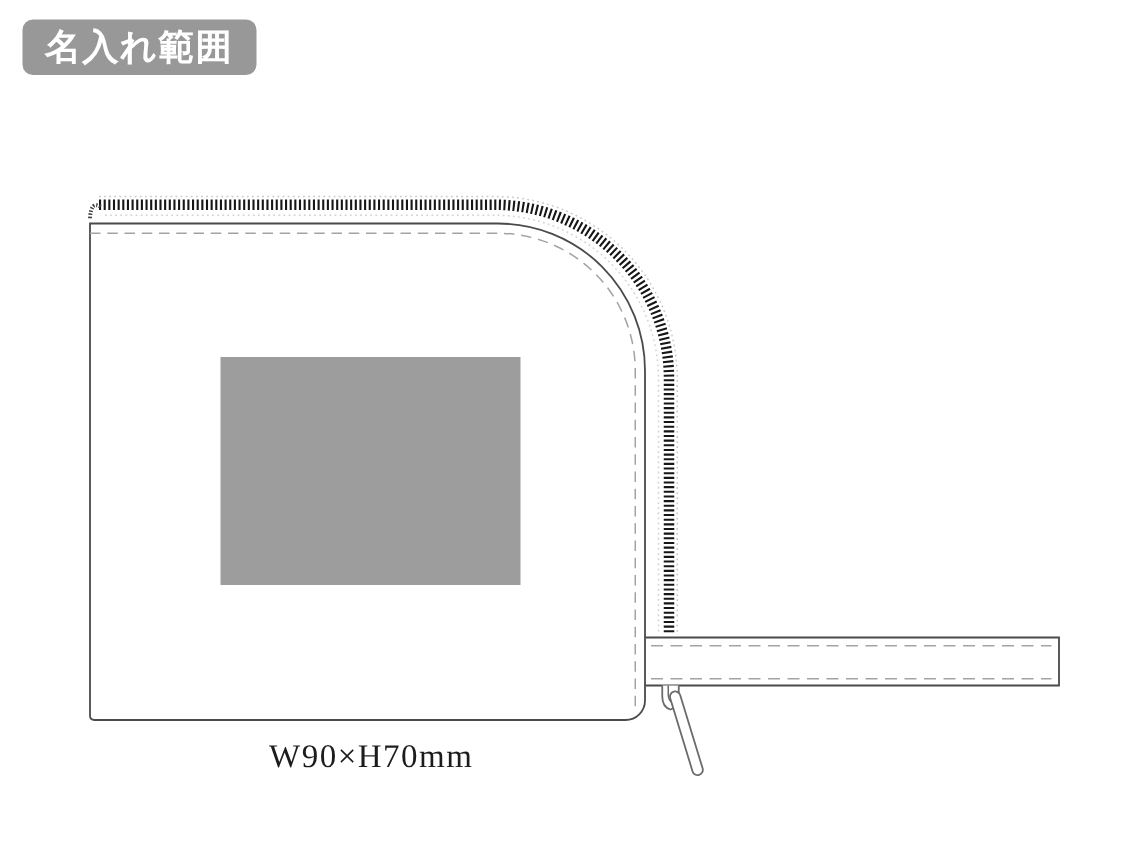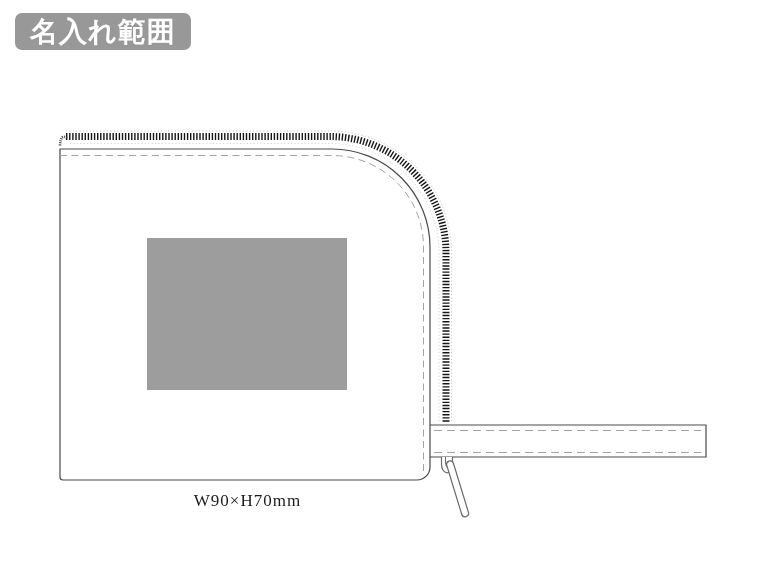--- a/index.html
+++ b/index.html
@@ -16,39 +16,39 @@
     position: absolute;
     left: 15px;
     top: 13px;
     box-sizing: border-box;
     min-width: 140px;
     height: 37px;
     padding: 0 15px;
     background: #989898;
     border-radius: 7px;
     color: #ffffff;
-    font-size: 28px;
+    font-size: 24px;
     font-weight: bold;
     line-height: 37px;
     text-align: center;
     letter-spacing: 1px;
   }
   .diagram-svg {
     position: absolute;
     left: 0;
     top: 0;
   }
   .dim-label {
     position: absolute;
     left: 155px;
     top: 491px;
     width: 185px;
     text-align: center;
     font-family: "Liberation Serif", "DejaVu Serif", serif;
-    font-size: 17px;
+    font-size: 22px;
     color: #1c1c1c;
     letter-spacing: 1px;
     white-space: nowrap;
   }
 </style>
 </head>
 <body>
 
 <div class="stage">
 

